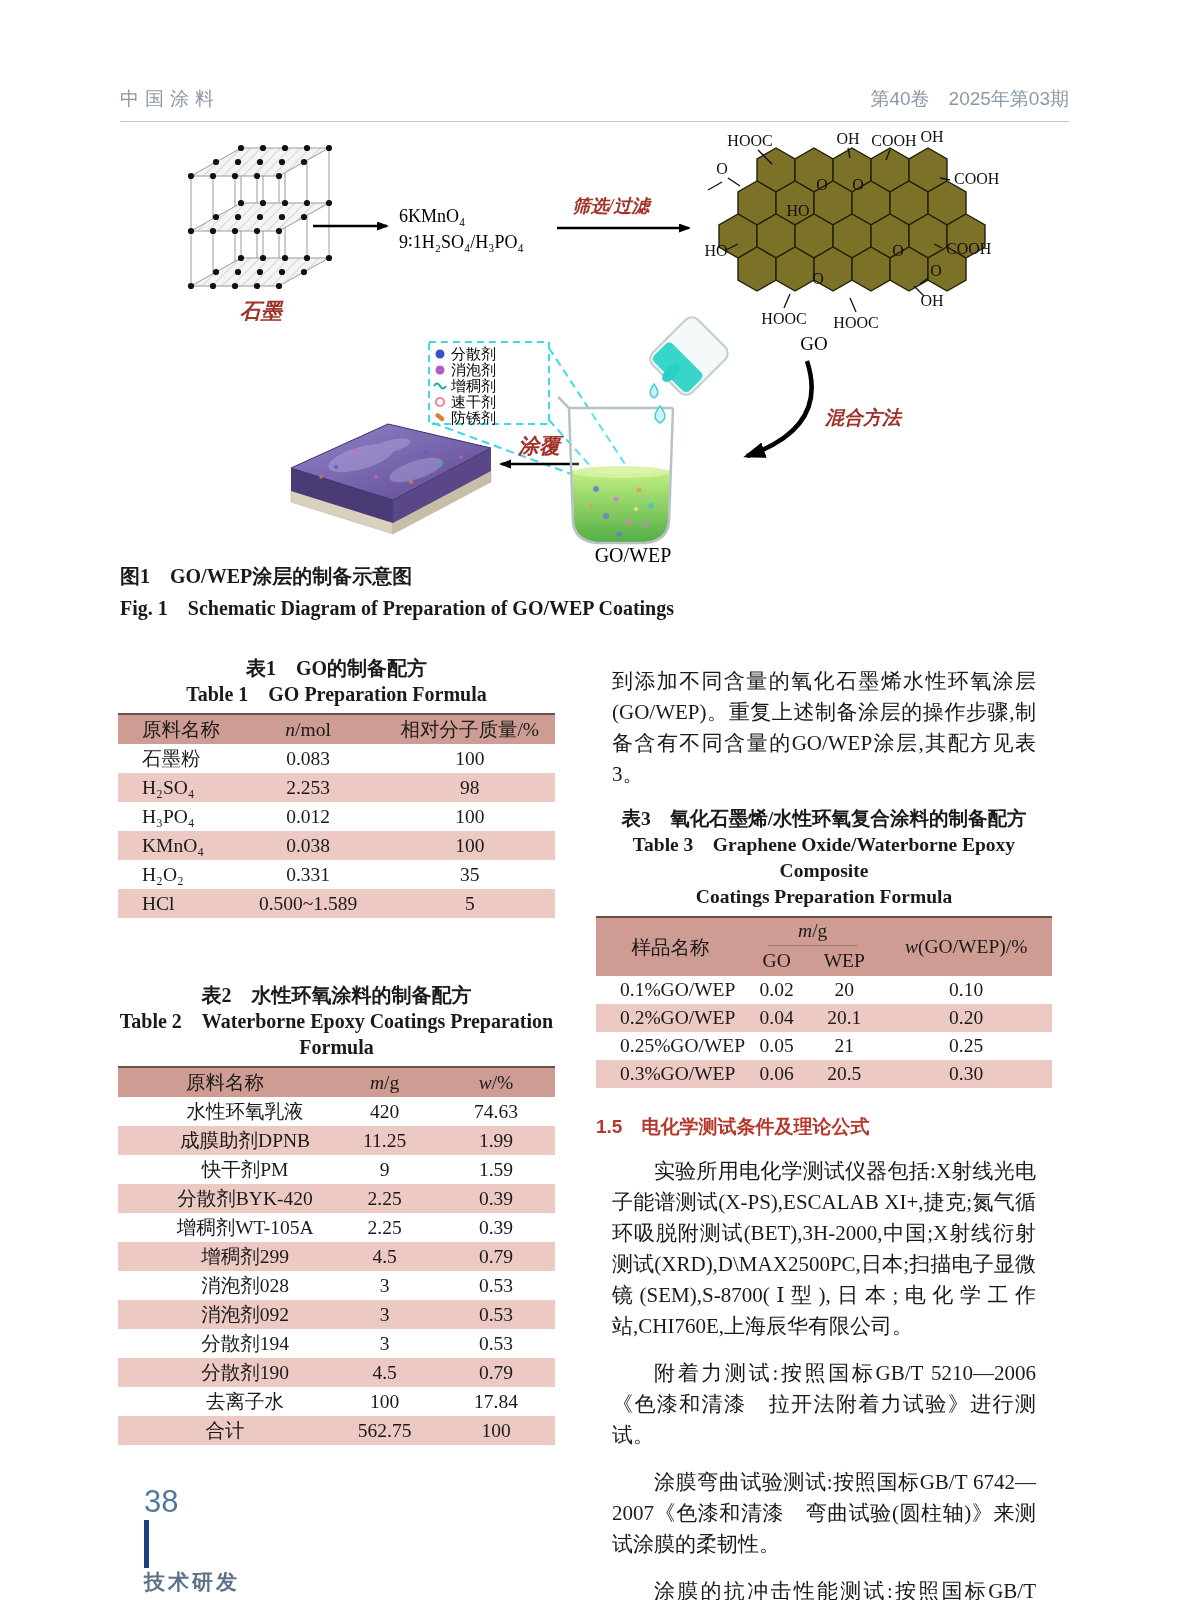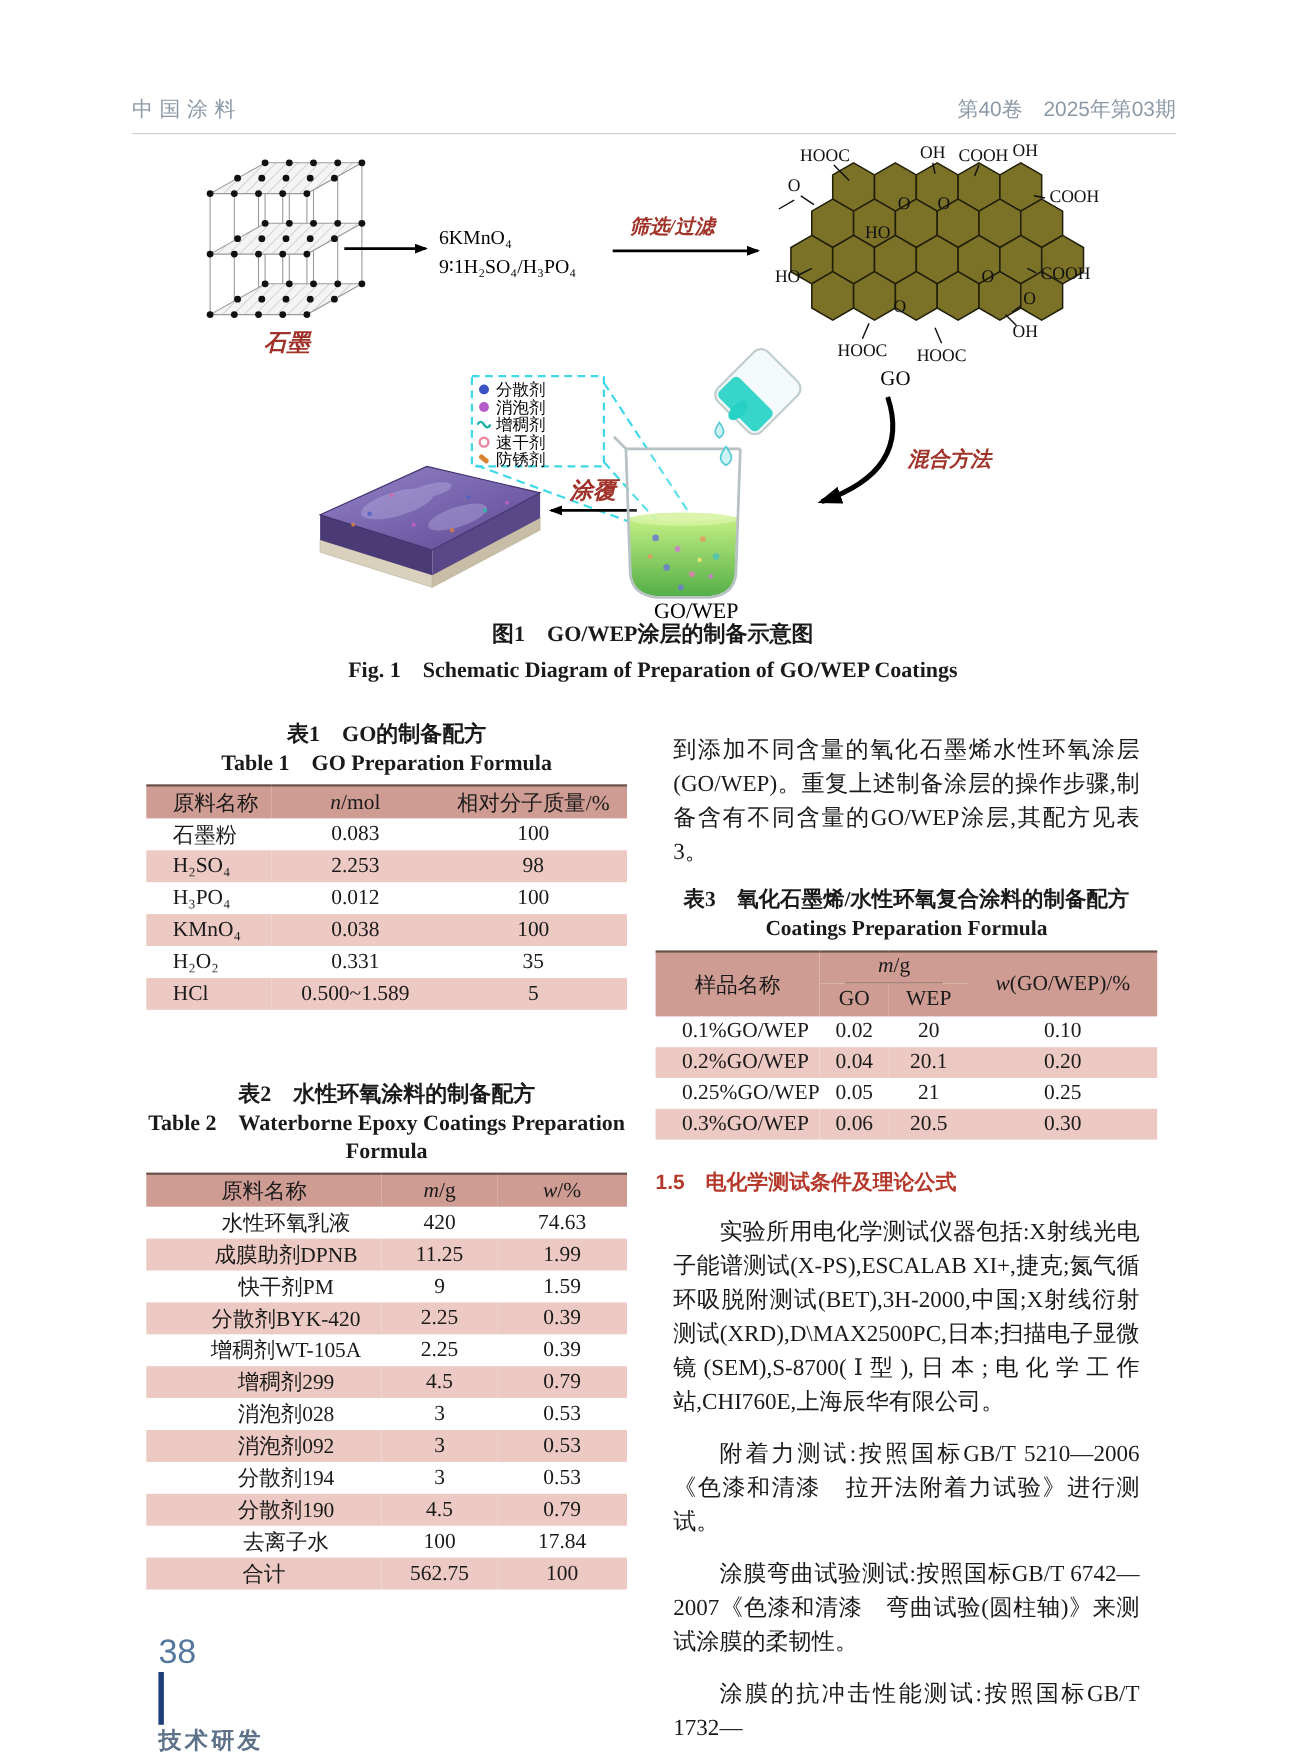--- a/index.html
+++ b/index.html
@@ -7,25 +7,25 @@
         font-family:"Liberation Serif","DejaVu Serif",serif;color:#1a1a1a;}
   
   .pghead{position:absolute;top:86px;left:120px;right:118px;border-bottom:1.5px solid #c6ccd3;
           padding-bottom:9px;display:flex;justify-content:space-between;color:#8b99a6;
           font-size:19px;font-family:"Liberation Sans","DejaVu Sans",sans-serif;}
   .pghead .jn{letter-spacing:6px;}
   
   .fig{position:absolute;left:133px;top:126px;width:920px;height:442px;}
   .figsvg text{font-family:"Liberation Serif","DejaVu Serif",serif;}
   .redcal{fill:#a03229;font-weight:bold;font-style:italic;}
-  .figcap{position:absolute;top:563px;left:120px;width:947px;text-align:center;font-weight:bold;}
+  .figcap{position:absolute;top:563px;left:120px;width:947px;font-weight:bold;}
   .figcap .zh{font-size:20px;}
   .figcap .en{font-size:20px;margin-top:5px;}
   
-  .colL{position:absolute;left:133px;top:655px;width:437px;}
+  .colL{position:absolute;left:118px;top:655px;width:437px;}
   .colR{position:absolute;left:596px;top:650px;width:456px;}
   .tbltitle{text-align:center;font-weight:bold;font-size:20px;line-height:26px;}
   table{width:100%;border-collapse:collapse;margin-top:6px;font-size:19.5px;border-top:2.5px solid #69514a;}
   th,td{height:29px;padding:0;font-weight:normal;}
   .hd{background:#cf9c93;}
   .alt{background:#ecc9c3;}
   .c{text-align:center;}
   .l{text-align:left;padding-left:24px;}
   .t2 td.l{padding-left:40px;text-align:center;}
   .t3 th,.t3 td{height:28px;}
@@ -394,20 +394,21 @@
         </tbody>
       </table>
     </div>
   </div>
 
   <div class="colR">
     <p>到添加不同含量的氧化石墨烯水性环氧涂层(GO/WEP)。重复上述制备涂层的操作步骤,制备含有不同含量的GO/WEP涂层,其配方见表3。</p>
 
     <div class="t3wrap">
       <div class="tbltitle">表3　氧化石墨烯/水性环氧复合涂料的制备配方</div>
+      <div class="tbltitle">Table 3　Graphene Oxide/Waterborne Epoxy Composite</div>
       <div class="tbltitle">Coatings Preparation Formula</div>
       <table class="t3">
         <thead>
           <tr class="hd">
             <th class="c" style="width:32%" rowspan="2">样品名称</th>
             <th class="c" style="width:30%" colspan="2"><span class="mg-span"><i>m</i><span>/g</span></span></th>
             <th class="c" style="width:38%" rowspan="2"><i>w</i><span>(GO/WEP)/%</span></th>
           </tr>
           <tr class="hd subhd">
             <th class="c" style="width:14%">GO</th>

